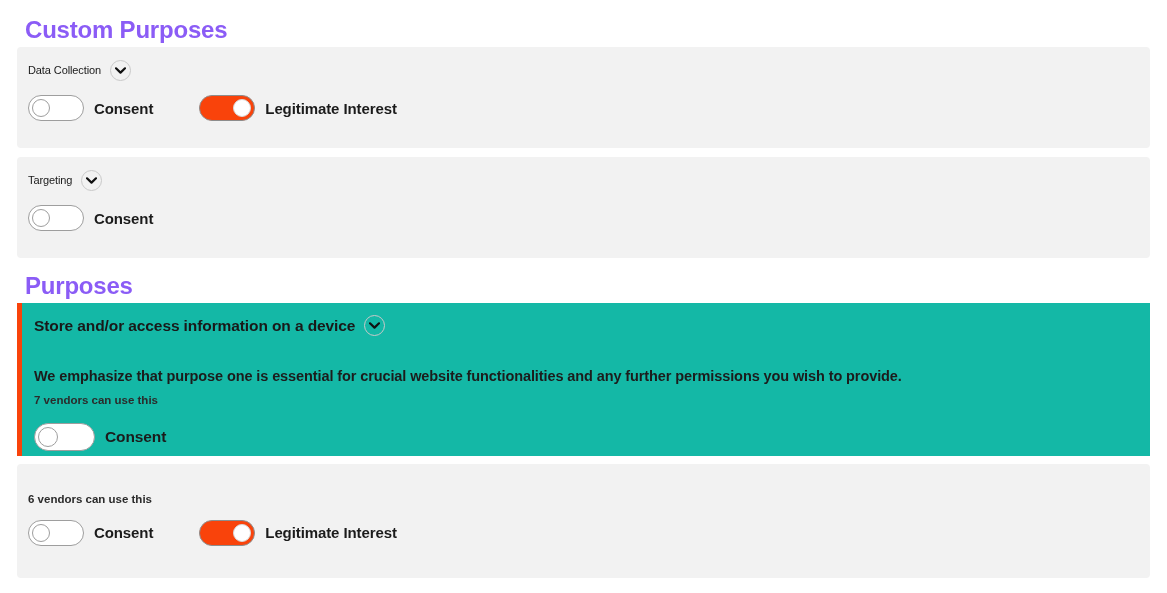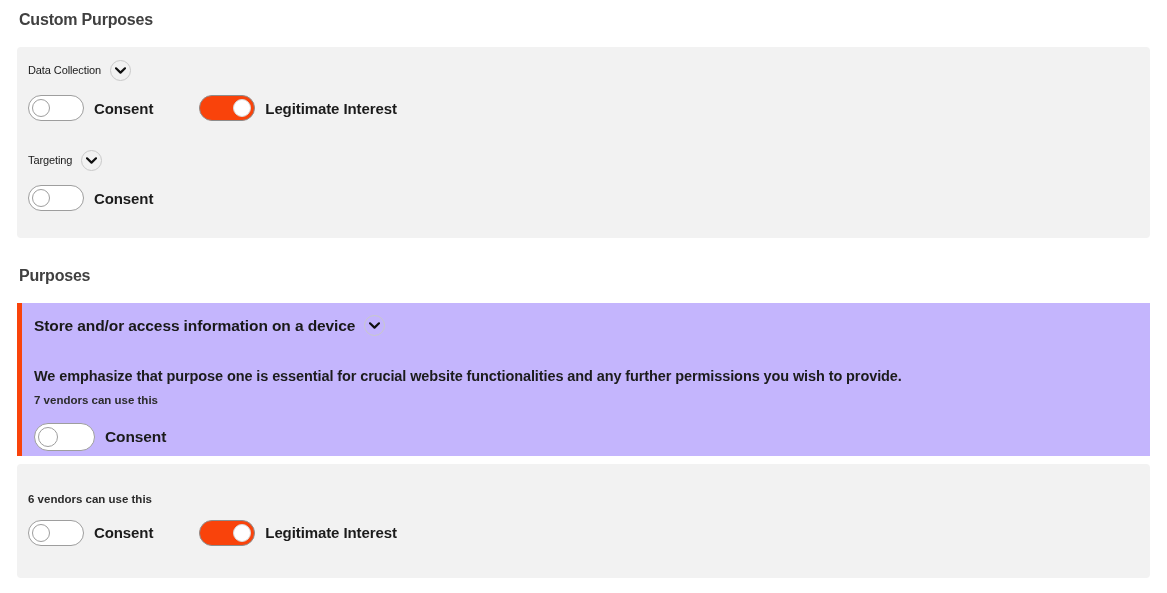--- a/index.html
+++ b/index.html
@@ -19,25 +19,25 @@
   .page {
     position: relative;
     width: 1167px;
     height: 593px;
     box-sizing: border-box;
     padding: 0 17px 0 17px;
   }
 
   
   .section-heading {
-    font-size: 16px;
+    font-size: 24px;
     font-weight: 600;
     letter-spacing: -0.2px;
-    color: #404040;
-    margin: 0;
+    color: #8b5cf6;
+    margin: 6px;
     padding: 0;
     line-height: 1;
   }
   .heading-custom-purposes {
     position: absolute;
     left: 19px;
     top: 12px;
   }
   .heading-purposes {
     position: absolute;
@@ -48,27 +48,27 @@
   
   .panel {
     position: absolute;
     left: 17px;
     width: 1133px;
     box-sizing: border-box;
     background: #f2f2f2;
     border-radius: 4px;
   }
   .panel-highlight {
-    background: #c4b5fd;
+    background: #14b8a6;
     border-left: 5px solid #f9430b;
     border-radius: 0;
   }
 
   .panel-1 { top: 47px;  height: 101px; padding: 13px 0 0 11px; }
-  .panel-2 { top: 137px; height: 101px; padding: 13px 0 0 11px; }
+  .panel-2 { top: 157px; height: 101px; padding: 13px 0 0 11px; }
   .panel-3 { top: 303px; height: 153px; padding: 12px 0 0 12px; }
   .panel-4 { top: 464px; height: 114px; padding: 13px 0 0 11px; }
 
   
   .panel-title-row {
     display: flex;
     align-items: center;
     gap: 9px;
     margin: 0 0 0 0;
   }

